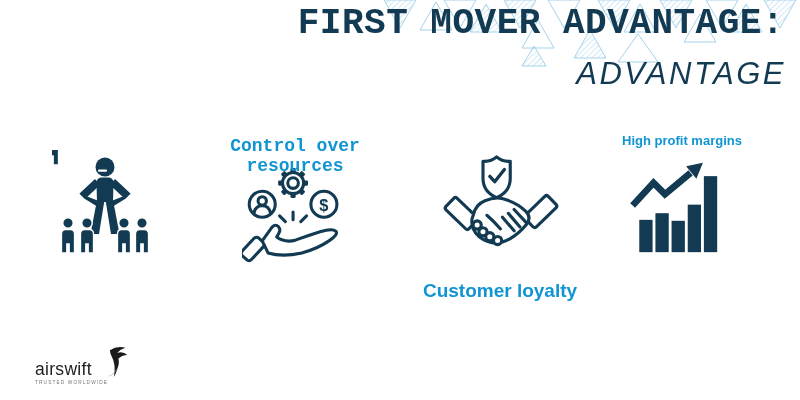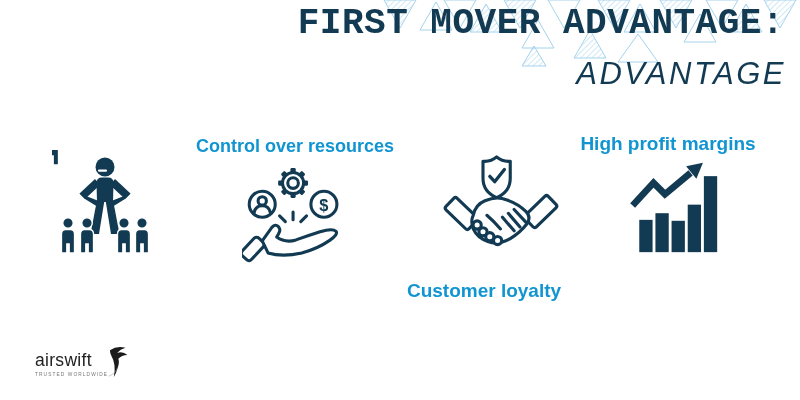--- a/index.html
+++ b/index.html
@@ -7,29 +7,29 @@
           font-family:"Liberation Sans", sans-serif;}
   .pattern{position:absolute;left:372px;top:0;z-index:1;color:var(--pattern-blue,#a5d3ec);}
   .title{position:absolute;top:2px;right:12px;margin:4px;z-index:2;text-align:right;
          color:var(--navy,#123a52);font-size:36px;font-weight:800;letter-spacing:.5px;line-height:1;font-family:Liberation Mono, monospace;}
   .subtitle{position:absolute;top:58px;right:14px;z-index:2;text-align:right;
             color:var(--navy,#123a52);font-size:31px;font-style:italic;font-weight:300;
             letter-spacing:2.5px;line-height:1;}
   .benefit-label{position:absolute;z-index:2;text-align:center;
                  color:var(--accent-blue,#1095d2);font-weight:bold;}
   .lbl-1{left:17px;top:270px;width:180px;font-size:19px;}
-  .lbl-2{left:190px;top:136px;width:210px;font-size:18px;}
-  .lbl-3{left:389px;top:280px;width:190px;font-size:19px;}
-  .lbl-4{left:573px;top:133px;width:190px;font-size:19px;}
+  .lbl-2{left:190px;top:136px;width:210px;font-size:18px;font-family:Liberation Mono, monospace;}
+  .lbl-3{left:405px;top:280px;width:190px;font-size:19px;}
+  .lbl-4{left:587px;top:133px;width:190px;font-size:13px;}
   .icon{position:absolute;z-index:2;color:var(--navy,#123a52);}
   .ic-1{left:52px;top:150px;}
   .ic-2{left:242px;top:158px;}
   .ic-3{left:440px;top:153px;}
   .ic-4{left:623px;top:160px;}
-  .logo{position:absolute;left:35px;top:339px;z-index:2;display:flex;align-items:flex-start;}
+  .logo{position:absolute;left:35px;top:339px;z-index:2;display:flex;align-items:flex-end;}
   .logo-text{padding-top:13px;}
   .logo-brand{font-size:17.5px;color:var(--logo-black,#222);letter-spacing:.3px;line-height:1;}
   .logo-tagline{font-size:4.8px;letter-spacing:1.1px;color:#777;margin-top:2px;}
   .logo-bird{margin-left:0px;}
 </style>
 </head>
 <body>
 
 <div class="canvas">
 

